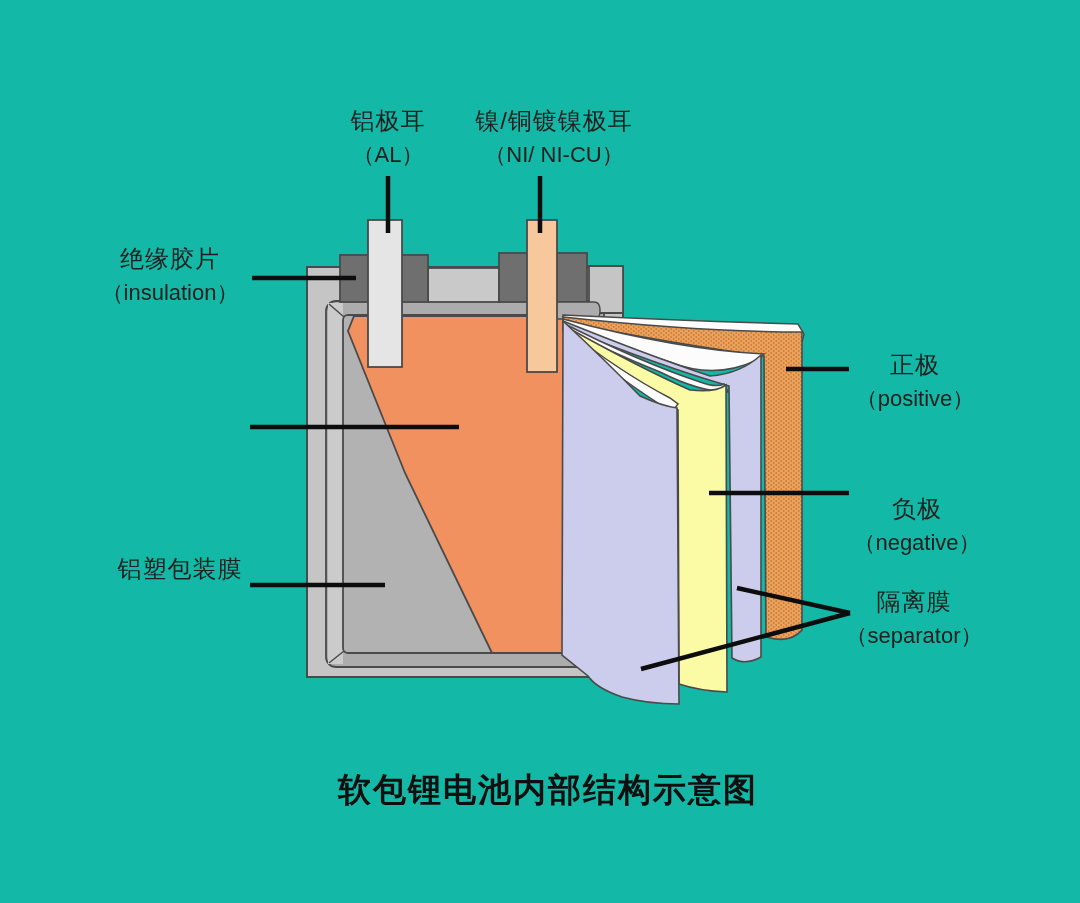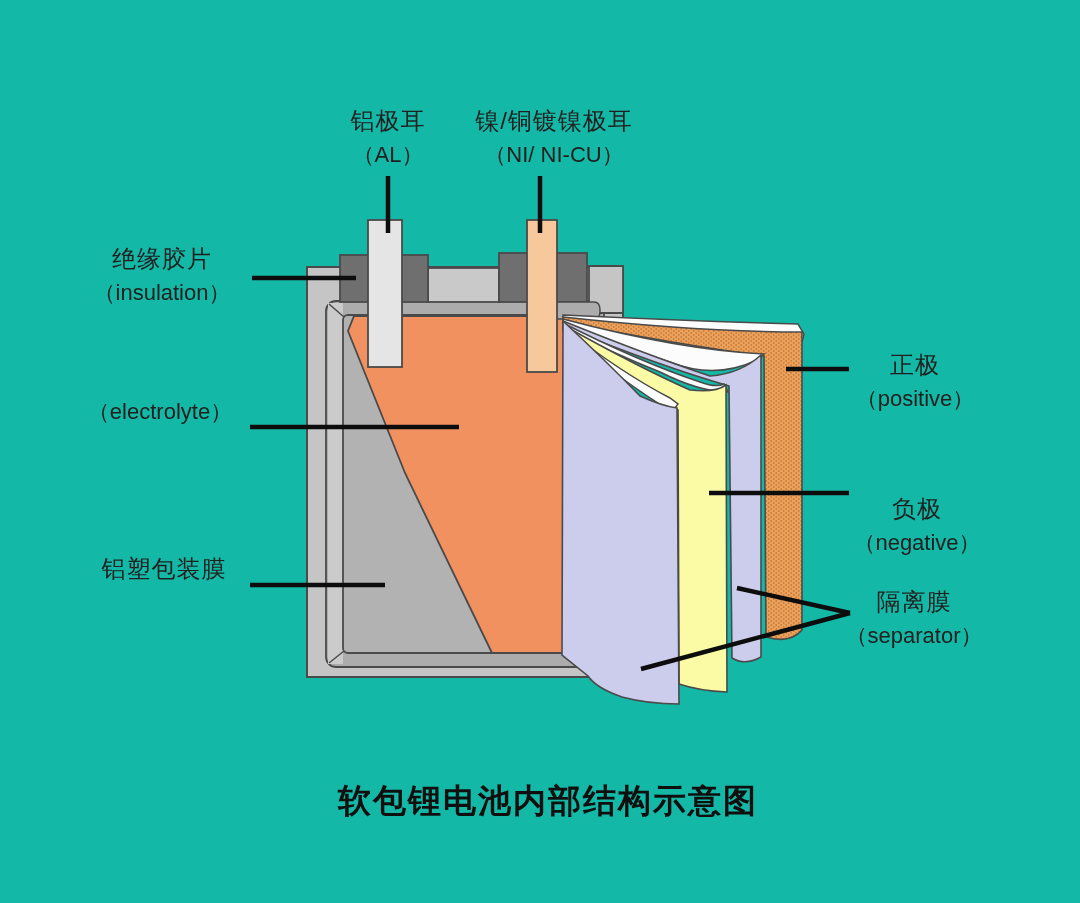--- a/index.html
+++ b/index.html
@@ -9,21 +9,21 @@
   }
   #diagram-svg{position:absolute;left:0;top:0;}
   .label{
     position:absolute;text-align:center;color:#1f1f1f;line-height:34px;
     transform:translateX(-50%);white-space:nowrap;
   }
   .label .zh{display:block;font-size:24px;letter-spacing:1px;font-weight:500;}
   .label .en{display:block;font-size:22px;letter-spacing:0px;}
   #main-title{
     position:absolute;left:548px;top:768px;transform:translateX(-50%);
-    font-size:33px;font-weight:800;color:#0f0f0f;letter-spacing:2px;white-space:nowrap;margin-top:11px;
+    font-size:33px;font-weight:800;color:#0f0f0f;letter-spacing:2px;white-space:nowrap;
   }
 </style>
 </head>
 <body>
 
 <div id="stage">
 
   <svg id="diagram-svg" width="1080" height="903" viewBox="0 0 1080 903">
     <defs>
       <pattern id="posdots" width="5" height="4" patternUnits="userSpaceOnUse">
@@ -74,30 +74,29 @@
   <div class="label" style="left:388px;top:104px;">
     <span class="zh">铝极耳</span>
     <span class="en">（AL）</span>
   </div>
 
   <div class="label" style="left:542px;top:104px;margin-left:12px;">
     <span class="zh">镍/铜镀镍极耳</span>
     <span class="en">（NI/ NI-CU）</span>
   </div>
 
-  <div class="label" style="left:162px;top:242px;">
+  <div class="label" style="left:170px;top:242px;">
     <span class="zh">绝缘胶片</span>
     <span class="en">（insulation）</span>
   </div>
 
   <div class="label" style="left:160px;top:395px;">
-    <span class="en">（electrolyte）</span>
   </div>
 
-  <div class="label" style="left:164px;top:552px;">
+  <div class="label" style="left:180px;top:552px;">
     <span class="zh">铝塑包装膜</span>
   </div>
 
   <div class="label" style="left:915px;top:340px;margin-top:8px;">
     <span class="zh">正极</span>
     <span class="en">（positive）</span>
   </div>
 
   <div class="label" style="left:917px;top:462px;margin-top:30px;">
     <span class="zh">负极</span>

